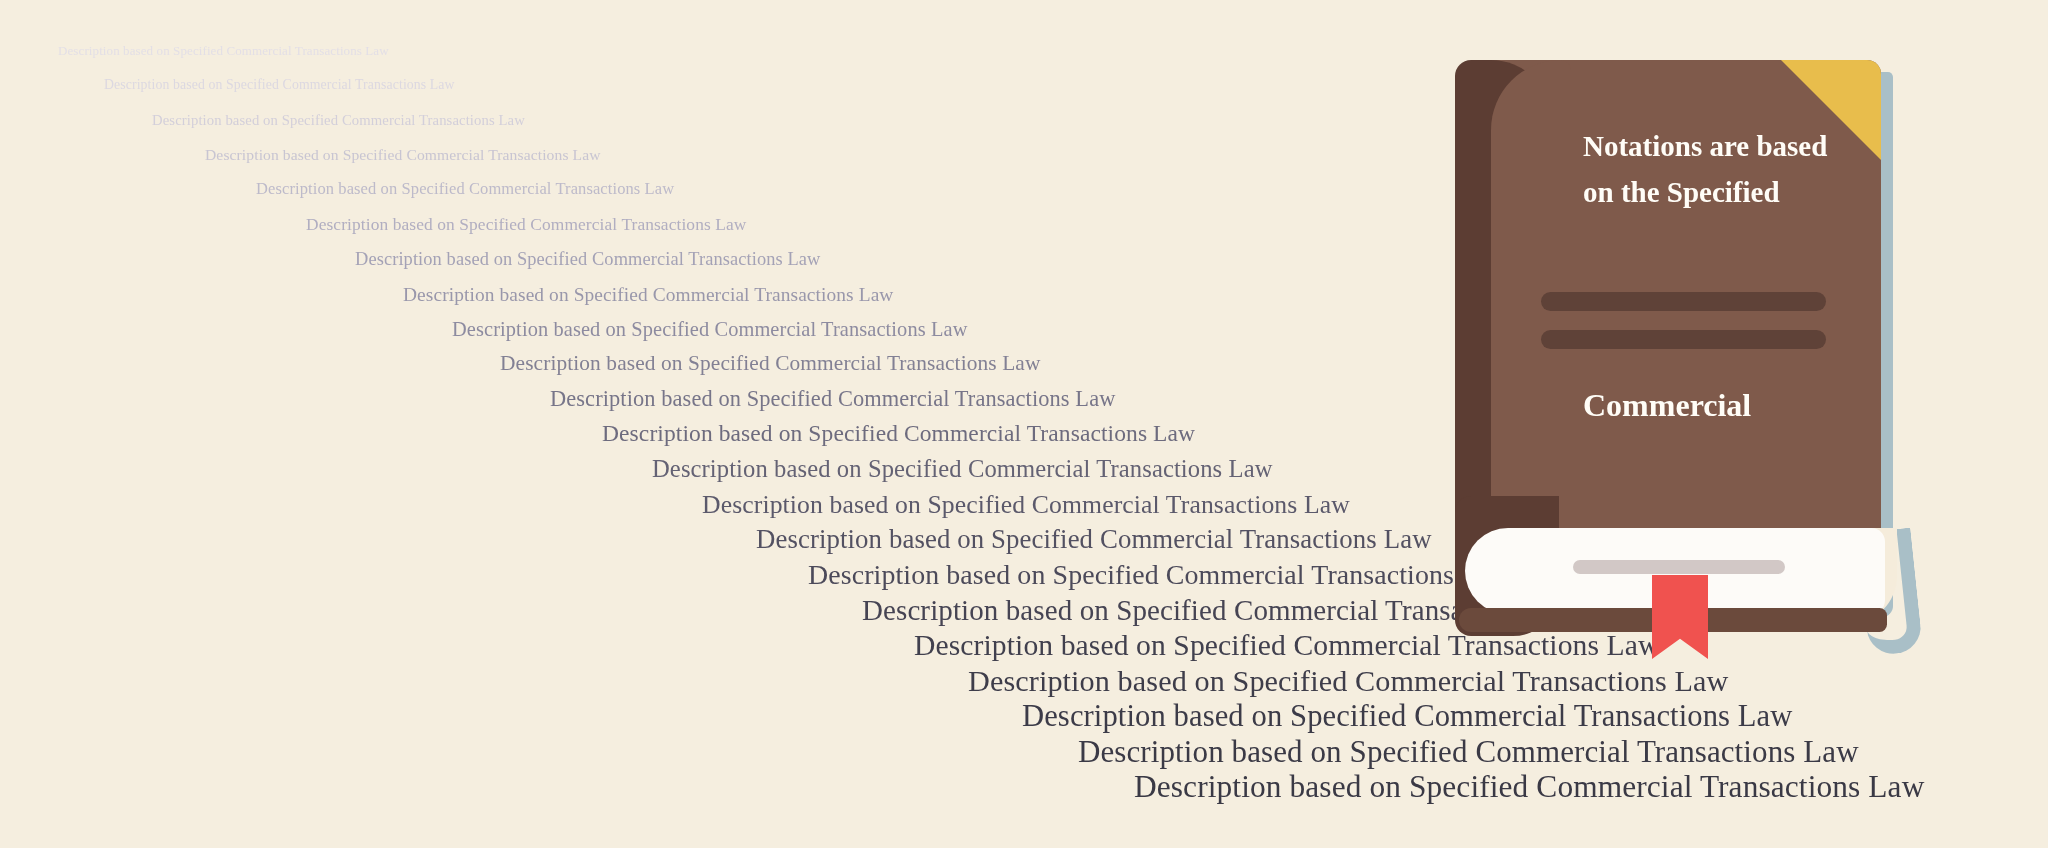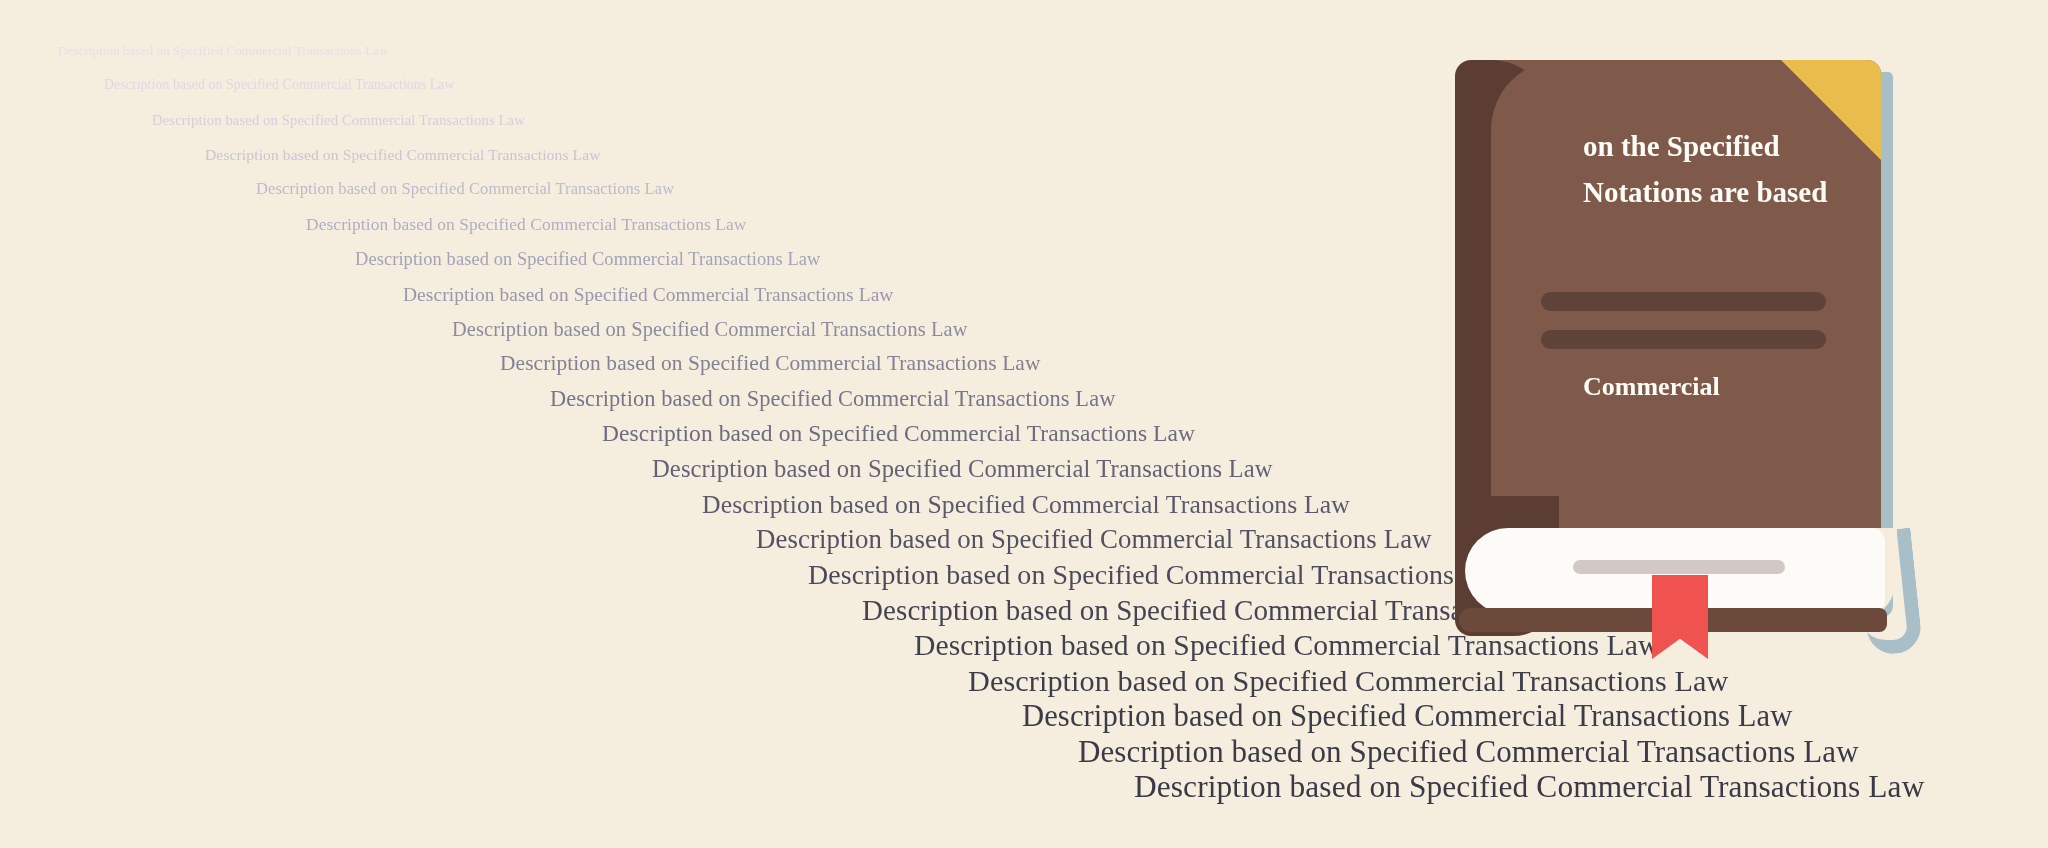--- a/index.html
+++ b/index.html
@@ -157,27 +157,27 @@
   .cover-bar {
     width: 285px;
     height: 19px;
     background: #5f4238;
     border-radius: 10px;
     margin-bottom: 19px;
   }
   .cover-text-2 {
     position: absolute;
     left: 128px;
-    top: 306px;
+    top: 320px;
     width: 270px;
     z-index: 7;
     color: #fffdf7;
     font-family: "Liberation Serif", "DejaVu Serif", serif;
     font-weight: 700;
-    font-size: 26px;
+    font-size: 32px;
     line-height: 1.58;
   }
 
   
   .book-pages {
     position: absolute;
     left: 10px;
     top: 468px;
     width: 420px;
     height: 86px;
@@ -268,22 +268,22 @@
 
     <div class="book-cover">
       <div class="corner-gold tr"></div>
       <div class="corner-gold br"></div>
     </div>
 
     <div class="book-spine"></div>
     <div class="book-spine-shade"></div>
 
     <div class="cover-text">
+      <div>Notations are based</div>
       <div>on the Specified</div>
-      <div>Notations are based</div>
     </div>
 
     <div class="cover-bars">
       <div class="cover-bar"></div>
       <div class="cover-bar"></div>
     </div>
 
     <div class="cover-text-2">
       <div>Commercial</div>
     </div>

